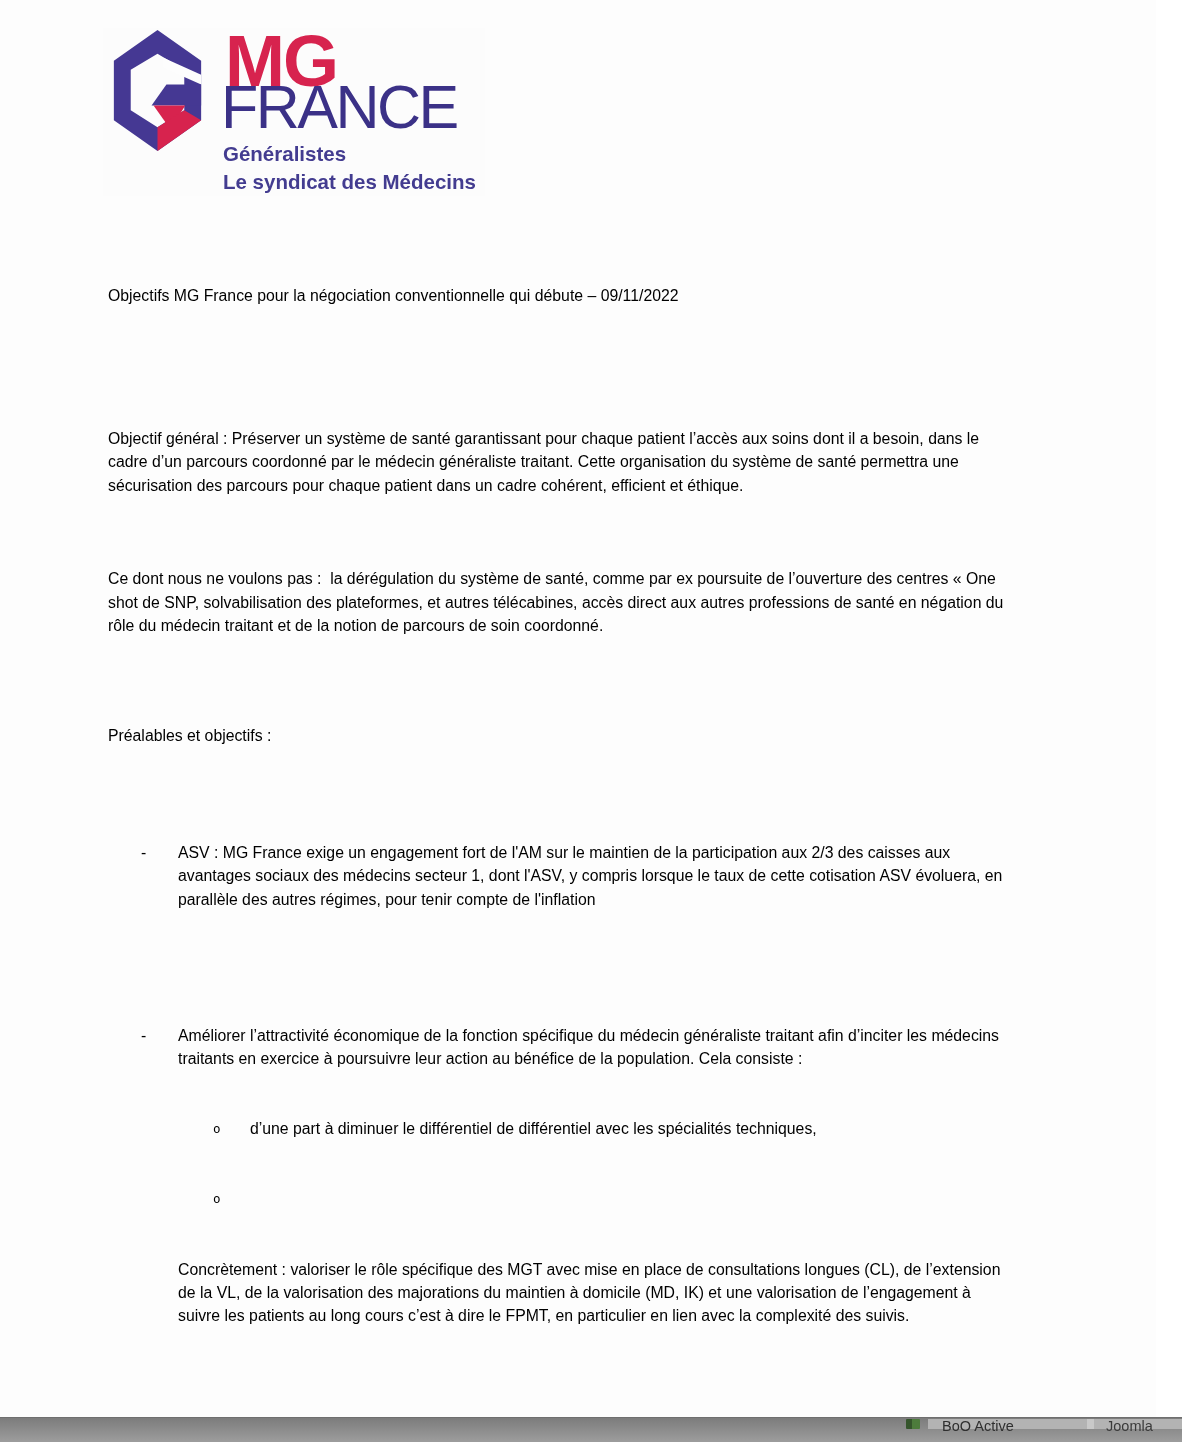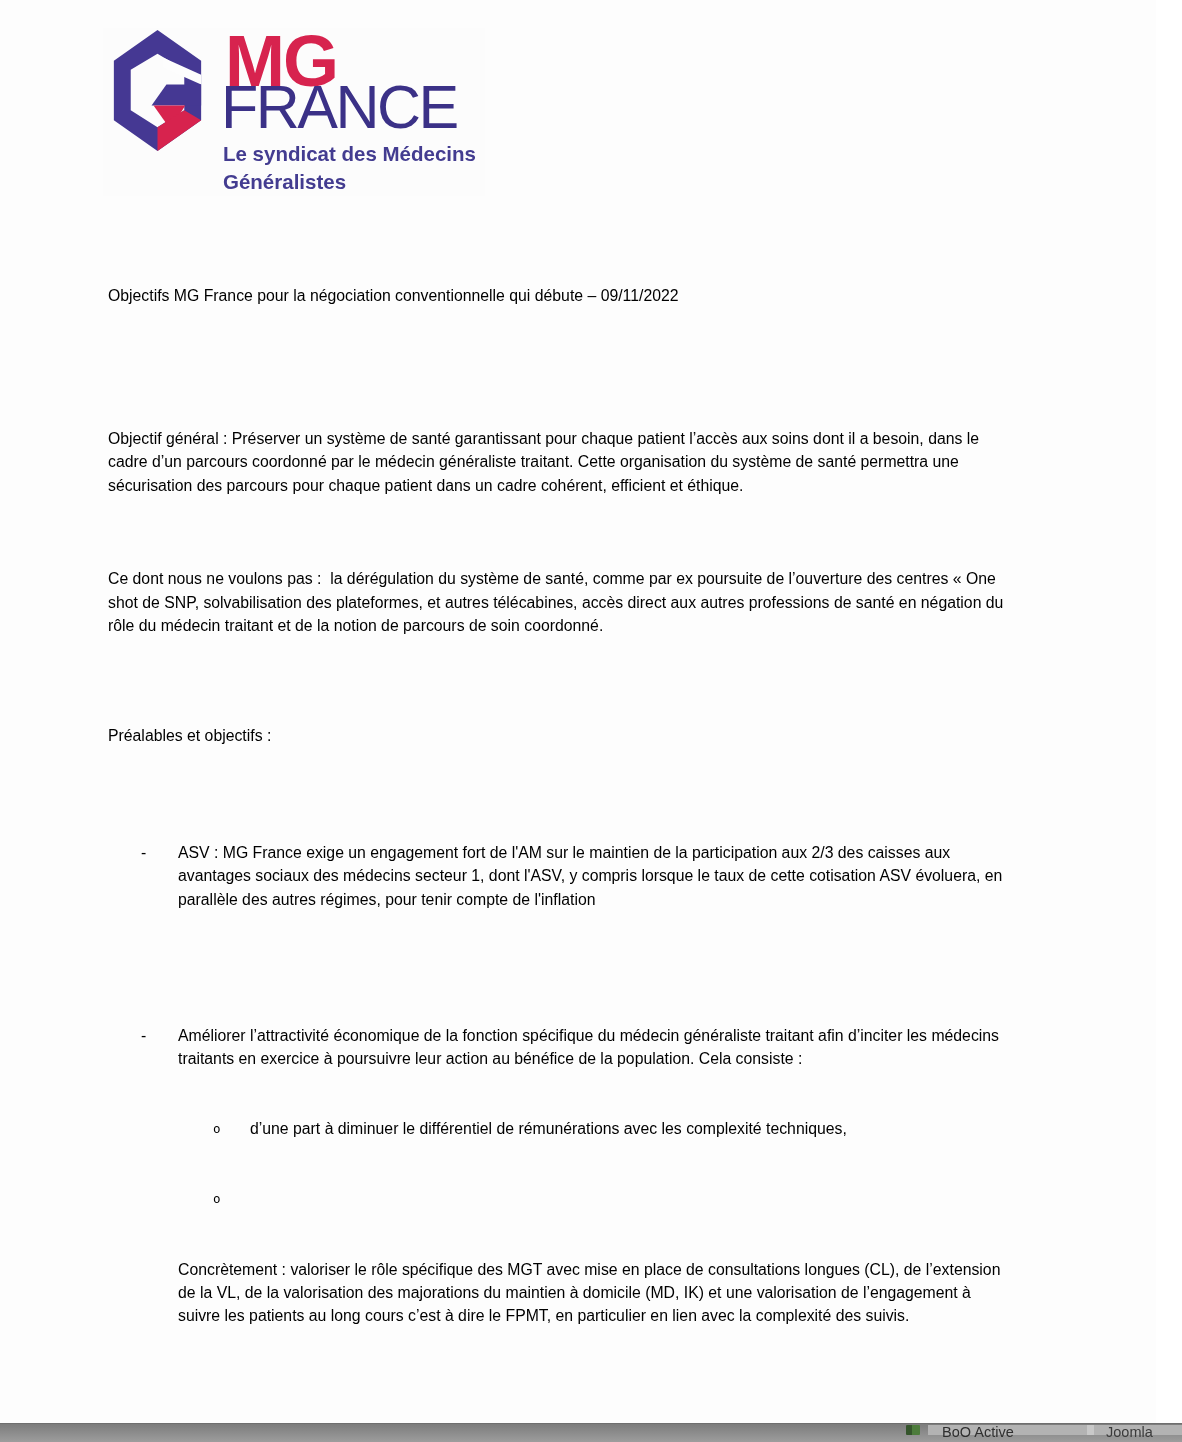--- a/index.html
+++ b/index.html
@@ -47,21 +47,21 @@
 
   .s-row{display:flex;}
   .s-marker{flex:none;width:142px;padding-left:105px;box-sizing:border-box;
             font-family:"DejaVu Sans Mono", monospace;font-size:12.5px;}
   .s-text{flex:1;min-width:0;}
 
   .note{padding-left:70px;}
 
   
   .footerbar{
-    position:absolute;left:0;bottom:0;width:1182px;height:19px;overflow:hidden;
+    position:absolute;left:0;bottom:0;width:1182px;height:25px;overflow:hidden;
     background:linear-gradient(#7c7c7c,#9d9d9d);
     border-top:1px solid #6f6f6f;box-sizing:border-box;
   }
   .fb-seg{position:absolute;left:928px;top:1px;width:254px;height:10px;background:#b3b3b3;}
   .fb-icon{
     position:absolute;left:906px;top:1px;width:14px;height:10px;
     background:linear-gradient(90deg,#35552c 45%,#4d7c3c 45%);
     border-radius:1px;
   }
   .fb-t1{position:absolute;left:942px;top:1px;font-size:14.5px;color:#2f2f2f;line-height:14px;}
@@ -78,22 +78,22 @@
       <path fill="#453893" fill-rule="evenodd" d="M44,0 L88,31 L88,91 L44,122 L0,91 L0,31 Z M44,24 L17,40 L17,81 L44,98 L71,81 L71,40 Z"></path>
       <polygon fill="#fdfdfd" points="50,28 88,45 88,55 50,38"></polygon>
       <polygon fill="#453893" points="53,55 88,55 88,76 38,76"></polygon>
       <polygon fill="#D7234E" points="40,76 72,76 57,100"></polygon>
       <polygon fill="#D7234E" points="44,122 88,91 71,81 44,98"></polygon>
     </svg>
     <div class="wm">
       <div class="wm-mg">MG</div>
       <div class="wm-fr">FRANCE</div>
       <div class="wm-tag">
+        <div>Généralistes</div>
         <div>Le syndicat des Médecins</div>
-        <div>Généralistes</div>
       </div>
     </div>
   </div>
 
   <div class="doc">
 
     <div class="blk">Objectifs MG France pour la négociation conventionnelle qui débute – 09/11/2022</div>
 
     <div class="blk mt49">Objectif général : Préserver un système de santé garantissant pour chaque patient l’accès aux soins dont il a besoin, dans le cadre d’un parcours coordonné par le médecin généraliste traitant. Cette organisation du système de santé permettra une sécurisation des parcours pour chaque patient dans un cadre cohérent, efficient et éthique.</div>
 
@@ -107,21 +107,21 @@
       <div class="b-text">ASV : MG France exige un engagement fort de l'AM sur le maintien de la participation aux 2/3 des caisses aux avantages sociaux des médecins secteur 1, dont l'ASV, y compris lorsque le taux de cette cotisation ASV évoluera, en parallèle des autres régimes, pour tenir compte de l'inflation</div>
     </div>
 
     
     <div class="b-row mt19">
       <span class="b-marker">-</span>
       <div class="b-text">Améliorer l’attractivité économique de la fonction spécifique du médecin généraliste traitant afin d’inciter les médecins traitants en exercice à poursuivre leur action au bénéfice de la population. Cela consiste :</div>
     </div>
     <div class="s-row">
       <span class="s-marker">o</span>
-      <div class="s-text">d’une part à diminuer le différentiel de rémunérations avec les complexité techniques,</div>
+      <div class="s-text">d’une part à diminuer le différentiel de différentiel avec les spécialités techniques,</div>
     </div>
     <div class="s-row">
       <span class="s-marker">o</span>
     </div>
     <div class="note">Concrètement : valoriser le rôle spécifique des MGT avec mise en place de consultations longues (CL), de l’extension de la VL, de la valorisation des majorations du maintien à domicile (MD, IK) et une valorisation de l’engagement à suivre les patients au long cours c’est à dire le FPMT, en particulier en lien avec la complexité des suivis.</div>
 
     
     
 
     

